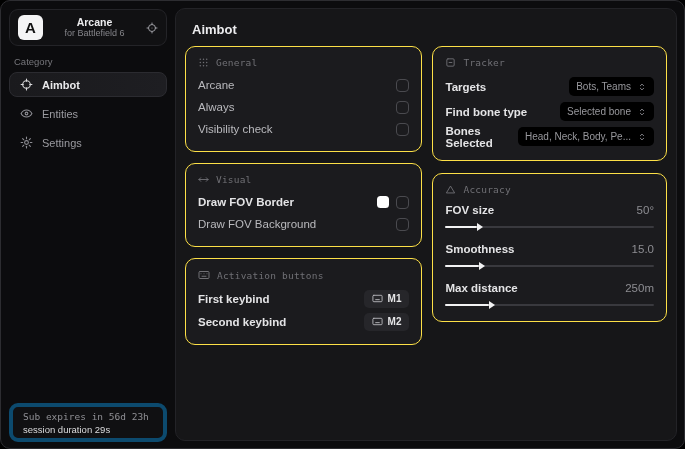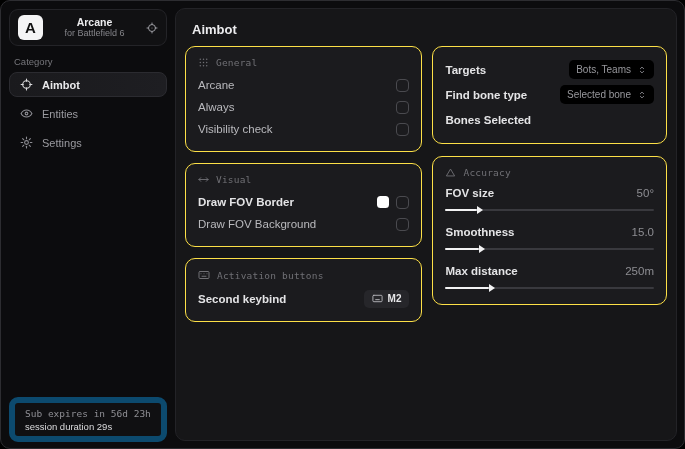--- a/index.html
+++ b/index.html
@@ -38,22 +38,22 @@
     padding:0 10px; border-radius:8px; border:1px solid transparent;
     font-size:11px; color:#9b9ba0; cursor:default;
   }
   .nav-item .nicon { display:flex; color:#8e8e94; }
   .nav-item.active {
     background:linear-gradient(90deg,#1a1a1d 0%,#1e1e22 100%);
     border-color:#2b2b30; color:#e9e9eb; font-weight:bold;
   }
   .nav-item.active .nicon { color:#dcdcde; }
   .sub-card {
-    position:absolute; left:8px; bottom:6px; width:158px; height:45px;
-    border:6px solid #0c4a6e; border-radius:9px; background:#101012;
+    position:absolute; left:8px; bottom:6px; width:158px; height:39px;
+    border:4px solid #0c4a6e; border-radius:9px; background:#101012;
     padding:6px 10px; display:flex; flex-direction:column; justify-content:center; gap:2px;
   }
   .sub-line1 { font-family:"DejaVu Sans Mono", monospace; font-size:9.5px; color:#8f8f94; }
   .sub-line2 { font-size:9.5px; font-weight:normal; color:#dcdcde; }
   
   .main {
     position:absolute; left:174px; top:7px; right:7px; bottom:7px;
     background:#161618; border:1px solid #232327; border-radius:10px;
   }
   .page-title { position:absolute; left:16px; top:13px; font-size:13px; font-weight:bold; color:#ececee; }
@@ -248,37 +248,58 @@
                 <rect x="2" y="5" width="20" height="14" rx="2"></rect>
                 <line x1="6" y1="9.5" x2="6.01" y2="9.5"></line>
                   <line x1="12" y1="9.5" x2="12.01" y2="9.5"></line>
                   <line x1="18" y1="9.5" x2="18.01" y2="9.5"></line>
                 <line x1="8" y1="14.5" x2="16" y2="14.5"></line>
               </svg>
             </span>
             <span>Activation buttons</span>
           </div>
           <div class="row" style="height:23px">
+            <span class="row-lbl bright">First keybind</span>
+            <span class="keychip">
+              <span class="kicon">
+                <svg width="11" height="11" viewBox="0 0 24 24" fill="none" stroke="currentColor" stroke-width="2" stroke-linecap="round">
+                  <rect x="2" y="5" width="20" height="14" rx="2"></rect>
+                    <line x1="8" y1="14.5" x2="16" y2="14.5"></line>
+                </svg>
+              </span>
+              <span>M1</span>
+            </span>
+          </div>
+          <div class="row" style="height:23px">
             <span class="row-lbl bright">Second keybind</span>
             <span class="keychip">
               <span class="kicon">
                 <svg width="11" height="11" viewBox="0 0 24 24" fill="none" stroke="currentColor" stroke-width="2" stroke-linecap="round">
                   <rect x="2" y="5" width="20" height="14" rx="2"></rect>
                     <line x1="8" y1="14.5" x2="16" y2="14.5"></line>
                 </svg>
               </span>
               <span>M2</span>
             </span>
           </div>
         </section>
       </div>
 
       <div class="col-r">
 
         <section class="card">
+          <div class="card-header">
+            <span class="hicon">
+              <svg width="11" height="11" viewBox="0 0 24 24" fill="none" stroke="currentColor" stroke-width="2" stroke-linecap="round">
+                <rect x="4" y="4" width="16" height="16" rx="2.5"></rect>
+                  <line x1="9" y1="12" x2="15" y2="12"></line>
+              </svg>
+            </span>
+            <span>Tracker</span>
+          </div>
           <div class="row" style="height:25px">
             <span class="row-lbl bright">Targets</span>
             <span class="dd">
               <span>Bots, Teams</span>
               <span class="dicon">
                 <svg width="10" height="10" viewBox="0 0 24 24" fill="none" stroke="currentColor" stroke-width="2.2" stroke-linecap="round" stroke-linejoin="round">
                   <path d="M8 9l4-4 4 4"></path>
                     <path d="M8 15l4 4 4-4"></path>
                 </svg>
               </span>
@@ -291,20 +312,29 @@
               <span class="dicon">
                 <svg width="10" height="10" viewBox="0 0 24 24" fill="none" stroke="currentColor" stroke-width="2.2" stroke-linecap="round" stroke-linejoin="round">
                   <path d="M8 9l4-4 4 4"></path>
                     <path d="M8 15l4 4 4-4"></path>
                 </svg>
               </span>
             </span>
           </div>
           <div class="row" style="height:25px">
             <span class="row-lbl bright">Bones Selected</span>
+            <span class="dd">
+              <span>Head, Neck, Body, Pe...</span>
+              <span class="dicon">
+                <svg width="10" height="10" viewBox="0 0 24 24" fill="none" stroke="currentColor" stroke-width="2.2" stroke-linecap="round" stroke-linejoin="round">
+                  <path d="M8 9l4-4 4 4"></path>
+                    <path d="M8 15l4 4 4-4"></path>
+                </svg>
+              </span>
+            </span>
           </div>
         </section>
 
         <section class="card">
           <div class="card-header">
             <span class="hicon">
               <svg width="11" height="11" viewBox="0 0 24 24" fill="none" stroke="currentColor" stroke-width="2" stroke-linejoin="round">
                 <path d="M12 4.5 L21 19.5 H3 Z"></path>
               </svg>
             </span>

